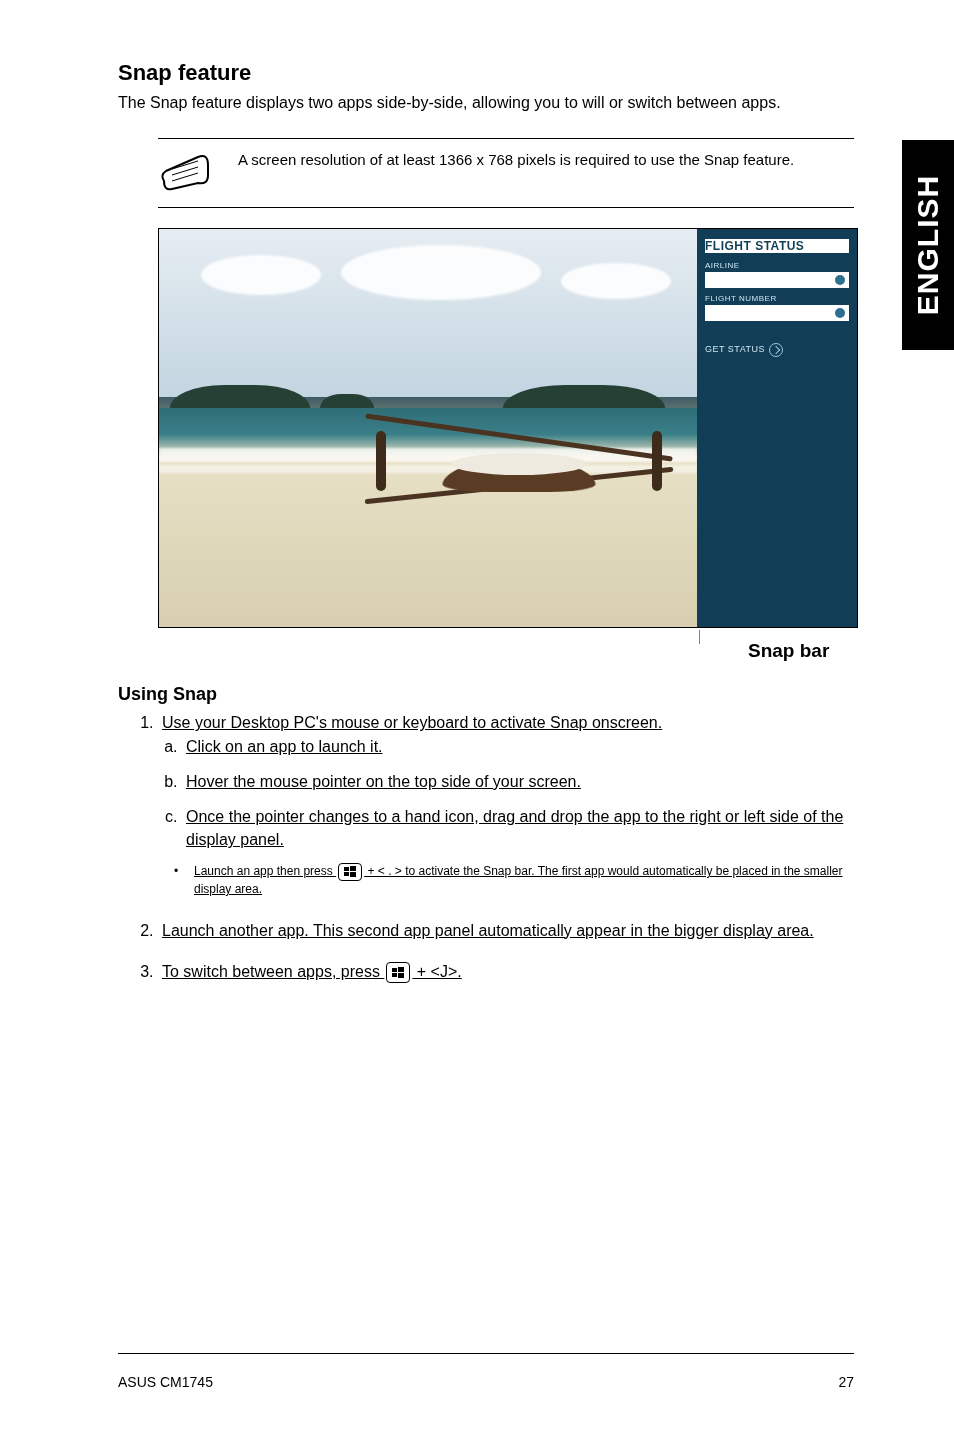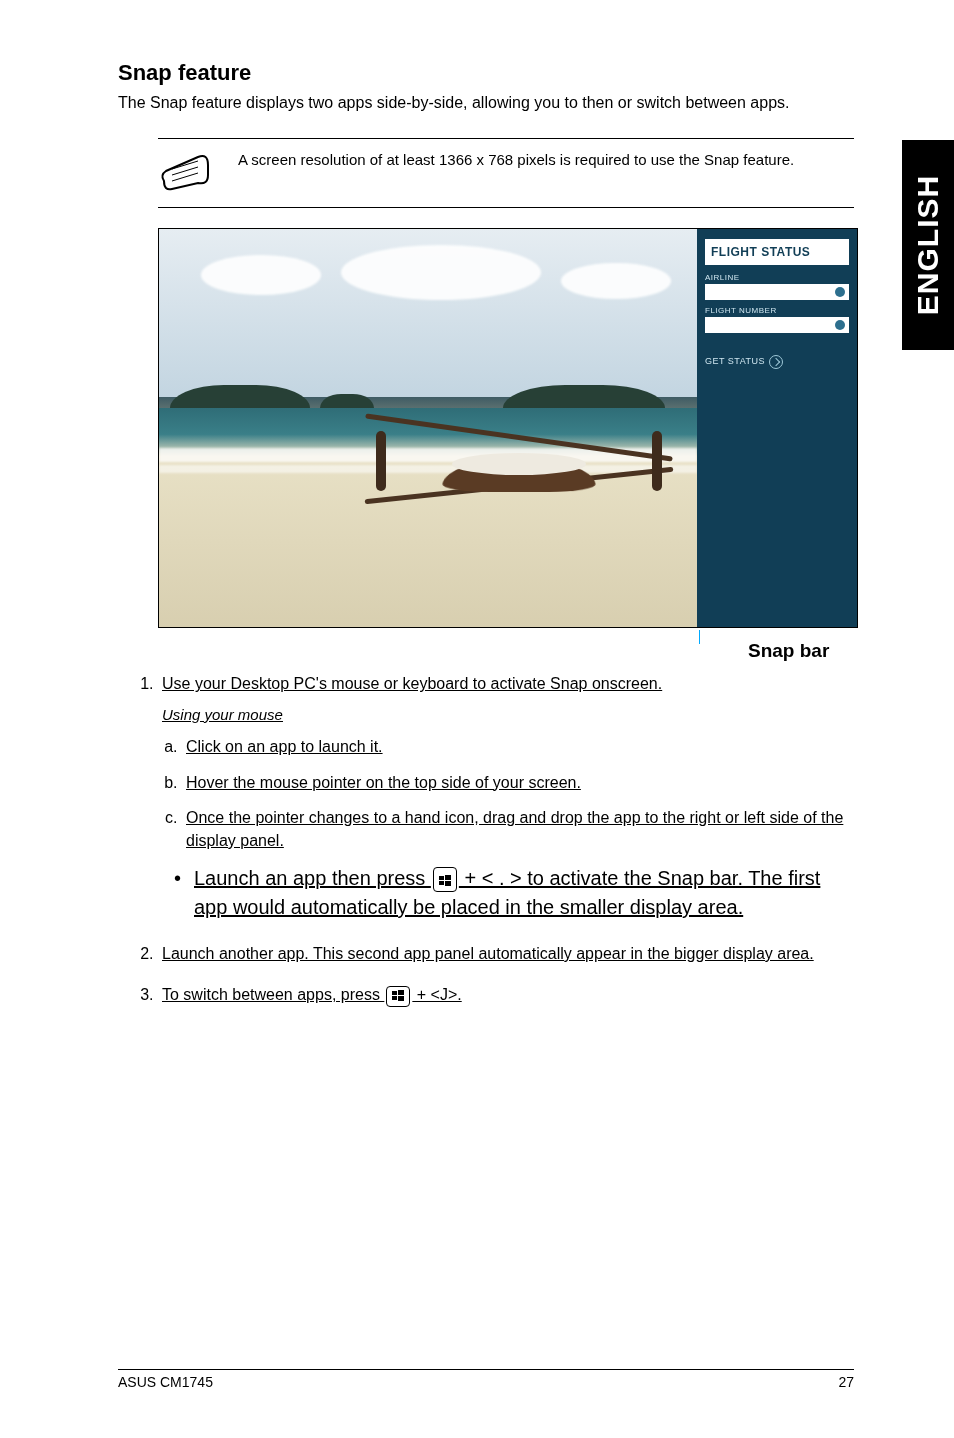--- a/index.html
+++ b/index.html
@@ -71,21 +71,21 @@
     position:absolute;
     right:0;
     top:0;
     bottom:0;
     width:160px;
     background:#113e56;
     color:#fff;
     padding:10px 8px;
     font-size:10px;
   }
-  .panel-hdr { background:#fff; color:#113e56; font-weight:700; font-size:12px; padding:6px; margin-bottom:8px; letter-spacing:0.5px; }
+  .panel-hdr { background:#fff; color:#113e56; font-weight:700; font-size:12px; margin-bottom:8px; letter-spacing:0.5px; }
   .panel-lbl { color:#cfe6f0; font-size:8px; margin-top:6px; margin-bottom:2px; letter-spacing:0.5px;}
   .panel-input { background:#fff; height:16px; width:100%; position:relative;}
   .panel-input .dot { position:absolute; right:4px; top:3px; width:10px; height:10px; background:#2d6f8e; border-radius:50%;}
   .panel-btn { margin-top:22px; text-align:left; font-size:9px; color:#cfe6f0; letter-spacing:0.5px;}
   .panel-btn .circ { display:inline-block; width:14px; height:14px; border:1px solid #9fc8d8; border-radius:50%; vertical-align:middle; margin-left:4px; position:relative;}
   .panel-btn .circ::after { content:""; position:absolute; left:3px; top:3px; width:5px; height:5px; border-right:1px solid #9fc8d8; border-bottom:1px solid #9fc8d8; transform:rotate(-45deg);}
   .winctrl { position:absolute; right:3px; top:2px; display:flex; gap:2px;}
   .wc { width:16px; height:8px; background:#335; opacity:.7;}
   .wc.r { background:#c0392b; }
   .snap-bar-ptr {
@@ -112,21 +112,21 @@
   h3.sub-title { font-size:18px; font-weight:700; margin-top:12px; margin-bottom:6px;}
   .bold { font-weight:700; font-size:16px; margin-bottom:12px;}
   ol.main { list-style: decimal; padding-left: 0; margin-left:0;text-decoration:underline;}
   ol.main > li { font-size:16px; margin-bottom:18px; margin-left:40px; padding-left:4px; line-height:1.45;}
   ol.main > li::marker { font-size:16px; }
   .step-body { margin-left: 0; }
   .underline { text-decoration: underline; font-style: italic; font-size:15px; display:block; margin-bottom:10px; margin-top:8px;}
   ol.alpha { list-style: lower-alpha; margin-left:20px; margin-bottom:10px;}
   ol.alpha > li { font-size:16px; margin-bottom:12px; line-height:1.45; padding-left:4px;}
   ul.bullets { list-style: none; margin-left:4px; }
-  ul.bullets > li { font-size:20px; margin-bottom:20px; line-height:1.45; position:relative; padding-left:28px;}
+  ul.bullets > li { font-size:12px; margin-bottom:20px; line-height:1.45; position:relative; padding-left:28px;}
   ul.bullets > li::before { content:"•"; position:absolute; left:8px; top:0;}
   .key {
     display:inline-block;
     border:1px solid #000;
     border-radius:4px;
     padding:1px 5px 2px;
     vertical-align:middle;
     line-height:1;
     margin:0 2px;
     min-width:20px;
@@ -137,36 +137,36 @@
     width:12px;
     height:12px;
     vertical-align:middle;
   }
   .footer {
     position:absolute;
     left:118px;
     right:100px;
     bottom:48px;
     border-top:1px solid #000;
-    padding-top:4px;
+    padding-top:20px;
     display:flex;
     justify-content:space-between;
     font-size:14px;
   }
 </style>
 </head>
 <body>
 
 <div class="page">
   <div class="side-tab">
       <span>ENGLISH</span>
     </div>
 
   <h2 class="section-title">Snap feature</h2>
-  <p class="intro">The Snap feature displays two apps side-by-side, allowing you to then or switch between apps.</p>
+  <p class="intro">The Snap feature displays two apps side-by-side, allowing you to will or switch between apps.</p>
 
   <div class="note-row">
     <div class="note-icon">
       <svg viewBox="0 0 56 44" width="56" height="44">
         <path d="M6 30 Q2 24 8 20 L40 6 Q50 2 50 14 L50 24 Q50 34 40 32 L14 38 Q6 40 6 30 Z" fill="none" stroke="#000" stroke-width="2"></path>
         <path d="M14 18 L40 10 M14 24 L40 16 M14 30 L40 22" stroke="#000" stroke-width="1" fill="none"></path>
       </svg>
     </div>
     <div class="note-text">A screen resolution of at least 1366 x 768 pixels is required to use the Snap feature.</div>
   </div>
@@ -214,26 +214,26 @@
         <div class="panel-btn"><span>GET STATUS</span><span class="circ"></span></div>
       </div>
     </div>
   </div>
 
   <div class="snap-bar-ptr">
     <div class="snap-bar-tick"></div>
     <div class="snap-bar-lbl">Snap bar</div>
   </div>
 
+  <h3 class="sub-title">Using Snap</h3>
 
   <ol class="main">
     <li>
       <span>Use your Desktop PC's mouse or keyboard to activate Snap onscreen.</span>
       <div class="step-body">
-        <span class="underline">Using your mouse</span>
         <ol class="alpha">
           <li>Click on an app to launch it.</li>
           <li>Hover the mouse pointer on the top side of your screen.</li>
           <li>Once the pointer changes to a hand icon, drag and drop the app to the right or left side of the display panel.</li>
         </ol>
         <ul class="bullets">
           <li>
             <span>Launch an app then press </span><span class="key"><svg class="winflag" viewBox="0 0 12 12">
                   <rect x="0" y="1" width="5" height="4" fill="#000"></rect>
                   <rect x="6" y="0" width="6" height="5" fill="#000"></rect>

